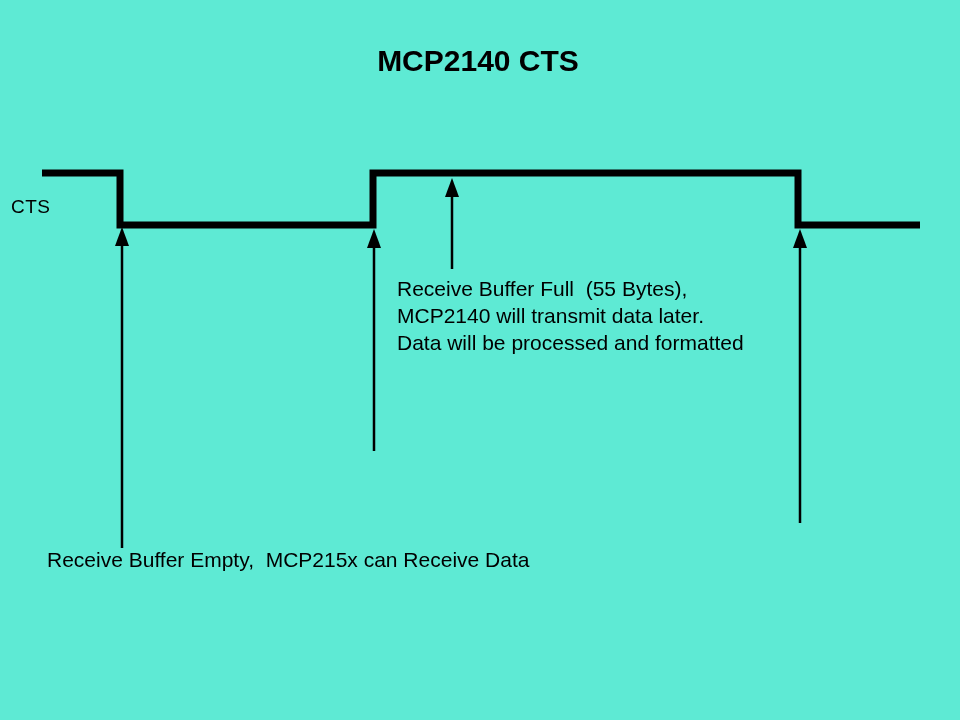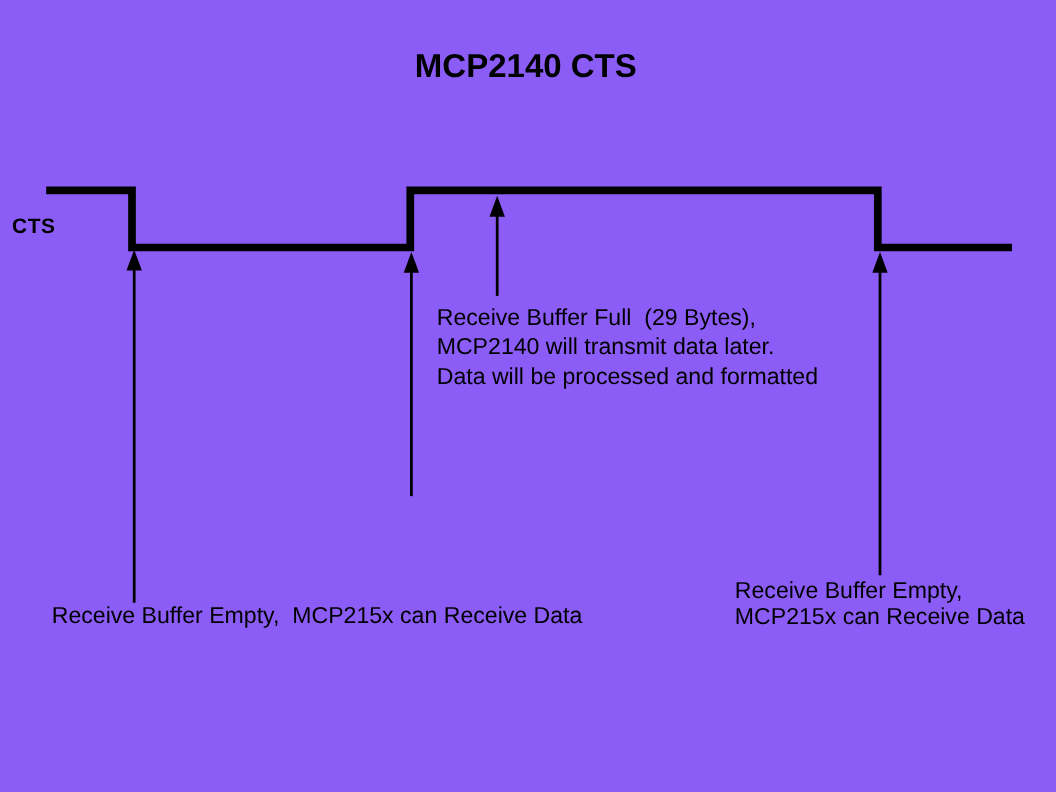--- a/index.html
+++ b/index.html
@@ -4,40 +4,40 @@
 <style>
   html, body {
     margin: 0;
     padding: 0;
     background: #ffffff;
   }
   .canvas {
     position: relative;
     width: 960px;
     height: 720px;
-    background: #8b5cf6;
+    background: #5eead4;
     color: #000000;
     font-family: "Liberation Sans", sans-serif;
     overflow: hidden;
   }
   .title {
     position: absolute;
     top: 42px;
     left: 0;
     width: 956px;
     text-align: center;
     font-weight: bold;
     font-size: 30px;
     line-height: 38px;
   }
   .cts-label {
     position: absolute;
     left: 11px;
     top: 196px;
-    font-weight: bold;
+    font-weight: normal;
     font-size: 19px;
     letter-spacing: 0.5px;
   }
   .diagram-svg {
     position: absolute;
     left: 0;
     top: 0;
     width: 960px;
     height: 720px;
   }
@@ -80,23 +80,21 @@
       <line x1="452" y1="195" x2="452" y2="269" stroke="#000000" stroke-width="2.5"></line>
       <polygon points="452,178 445,197 459,197" fill="#000000"></polygon>
     </g>
 
     <g>
       <line x1="800" y1="246" x2="800" y2="523" stroke="#000000" stroke-width="2.5"></line>
       <polygon points="800,229 793,248 807,248" fill="#000000"></polygon>
     </g>
   </svg>
 
-  <div class="ann ann-buffer-full">Receive Buffer Full  (29 Bytes),
+  <div class="ann ann-buffer-full">Receive Buffer Full  (55 Bytes),
 MCP2140 will transmit data later.
 Data will be processed and formatted</div>
 
 
   <div class="ann ann-empty-left">Receive Buffer Empty,  MCP215x can Receive Data</div>
 
-  <div class="ann ann-empty-right">Receive Buffer Empty,
-MCP215x can Receive Data</div>
 
 </div>
 
 </body></html>

